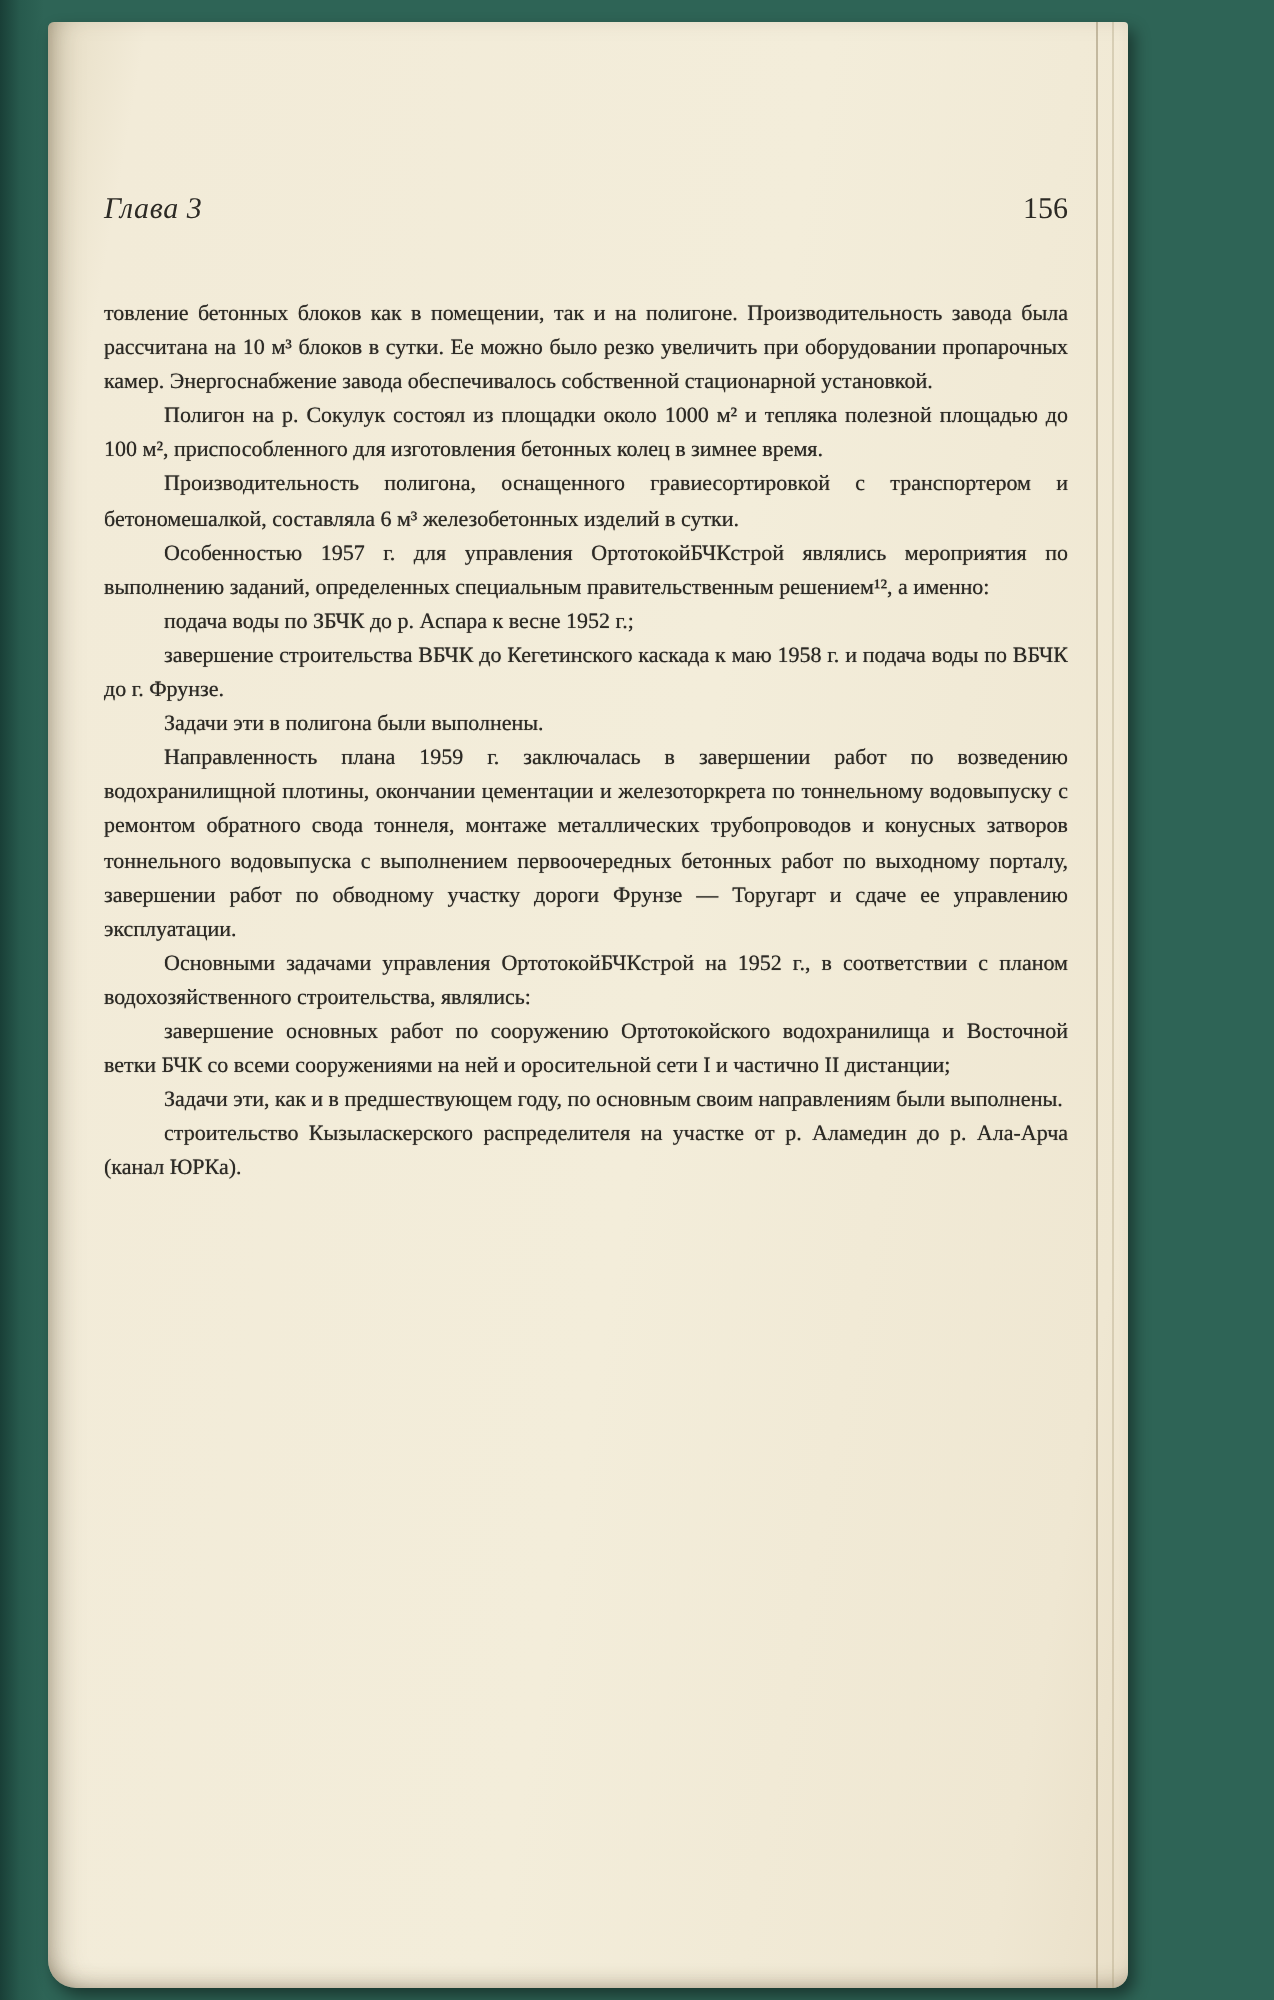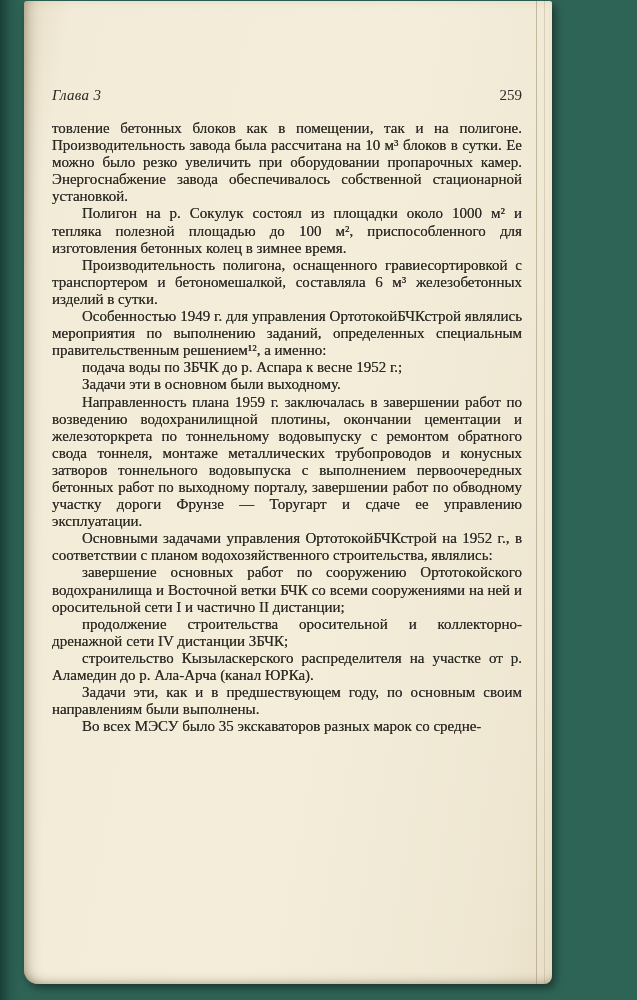--- a/index.html
+++ b/index.html
@@ -4,76 +4,76 @@
 <style>
   html,body{margin:0;padding:0;}
   body{
     width:637px;height:1000px;overflow:hidden;
     background:#275a4d;
     font-family:"Liberation Serif", serif;
   }
   .book{position:relative;width:637px;height:1000px;
     background:linear-gradient(90deg,#193f37 0px,#275a4d 10px,#2e6456 22px,#2e6456 100%);}
   .page{
-    position:absolute;left:24px;top:1px;width:528px;height:983px;
+    position:absolute;left:24px;top:11px;width:528px;height:983px;
     background:
       linear-gradient(100deg,#e6ddc5 0%,#f2ebd8 7%,#f3edda 55%,#efe7d2 90%,#e9dfc8 100%);
     border-radius:3px 2px 8px 14px;
     box-shadow:
       inset 10px 0 16px -10px rgba(70,55,30,.55),
       inset 0 -8px 12px -9px rgba(70,55,30,.45),
       3px 4px 8px rgba(0,0,0,.45);
+    padding-left: 12px;
   }
   .page::after{ 
     content:"";position:absolute;top:0;right:15px;width:1px;height:100%;
     background:rgba(140,125,90,.45);
   }
   .page::before{
     content:"";position:absolute;top:0;right:7px;width:1px;height:100%;
     background:rgba(160,145,110,.30);
   }
   .inner{
     position:absolute;left:28px;right:30px;top:86px;bottom:30px;
     color:#2c2a25;
   }
   .header{
     display:flex;justify-content:space-between;align-items:baseline;
     font-size:15px;
   }
   .chapter{font-style:italic;letter-spacing:.3px;}
   .pagenum{font-style:normal;}
   .bodytext{
-    margin-top:16px;
-    font-size:15px;line-height:17.1px;
+    margin-top:35px;
+    font-size:11px;line-height:17.1px;
     text-align:justify;
     text-shadow:0 0 .4px rgba(40,38,32,.8);
   }
   .bodytext p{margin:0;text-indent:30px;}
   .bodytext p:first-child{text-indent:0;}
 </style>
 </head>
 <body>
 
 <div class="book">
   <div class="page">
     <div class="inner">
       <div class="header">
         <span class="chapter">Глава 3</span>
-        <span class="pagenum">259</span>
+        <span class="pagenum">156</span>
       </div>
       <div class="bodytext">
           <p>товление бетонных блоков как в помещении, так и на полигоне. Производительность завода была рассчитана на 10 м³ блоков в сутки. Ее можно было резко увеличить при оборудовании пропарочных камер. Энергоснабжение завода обеспечивалось собственной стационарной установкой.</p>
           <p>Полигон на р. Сокулук состоял из площадки около 1000 м² и тепляка полезной площадью до 100 м², приспособленного для изготовления бетонных колец в зимнее время.</p>
           <p>Производительность полигона, оснащенного гравиесортировкой с транспортером и бетономешалкой, составляла 6 м³ железобетонных изделий в сутки.</p>
-          <p>Особенностью 1949 г. для управления ОртотокойБЧКстрой являлись мероприятия по выполнению заданий, определенных специальным правительственным решением¹², а именно:</p>
+          <p>Особенностью 1957 г. для управления ОртотокойБЧКстрой являлись мероприятия по выполнению заданий, определенных специальным правительственным решением¹², а именно:</p>
           <p>подача воды по ЗБЧК до р. Аспара к весне 1952 г.;</p>
-          <p>Задачи эти в основном были выходному.</p>
+          <p>завершение строительства ВБЧК до Кегетинского каскада к маю 1958 г. и подача воды по ВБЧК до г. Фрунзе.</p>
+          <p>Задачи эти в полигона были выполнены.</p>
           <p>Направленность плана 1959 г. заключалась в завершении работ по возведению водохранилищной плотины, окончании цементации и железоторкрета по тоннельному водовыпуску с ремонтом обратного свода тоннеля, монтаже металлических трубопроводов и конусных затворов тоннельного водовыпуска с выполнением первоочередных бетонных работ по выходному порталу, завершении работ по обводному участку дороги Фрунзе — Торугарт и сдаче ее управлению эксплуатации.</p>
           <p>Основными задачами управления ОртотокойБЧКстрой на 1952 г., в соответствии с планом водохозяйственного строительства, являлись:</p>
           <p>завершение основных работ по сооружению Ортотокойского водохранилища и Восточной ветки БЧК со всеми сооружениями на ней и оросительной сети I и частично II дистанции;</p>
-          <p>продолжение строительства оросительной и коллекторно-дренажной сети IV дистанции ЗБЧК;</p>
+          <p>Задачи эти, как и в предшествующем году, по основным своим направлениям были выполнены.</p>
           <p>строительство Кызыласкерского распределителя на участке от р. Аламедин до р. Ала-Арча (канал ЮРКа).</p>
-          <p>Задачи эти, как и в предшествующем году, по основным своим направлениям были выполнены.</p>
-          <p>Во всех МЭСУ было 35 экскаваторов разных марок со средне-</p>
         </div>
     </div>
   </div>
 </div>
 
 </body></html>

